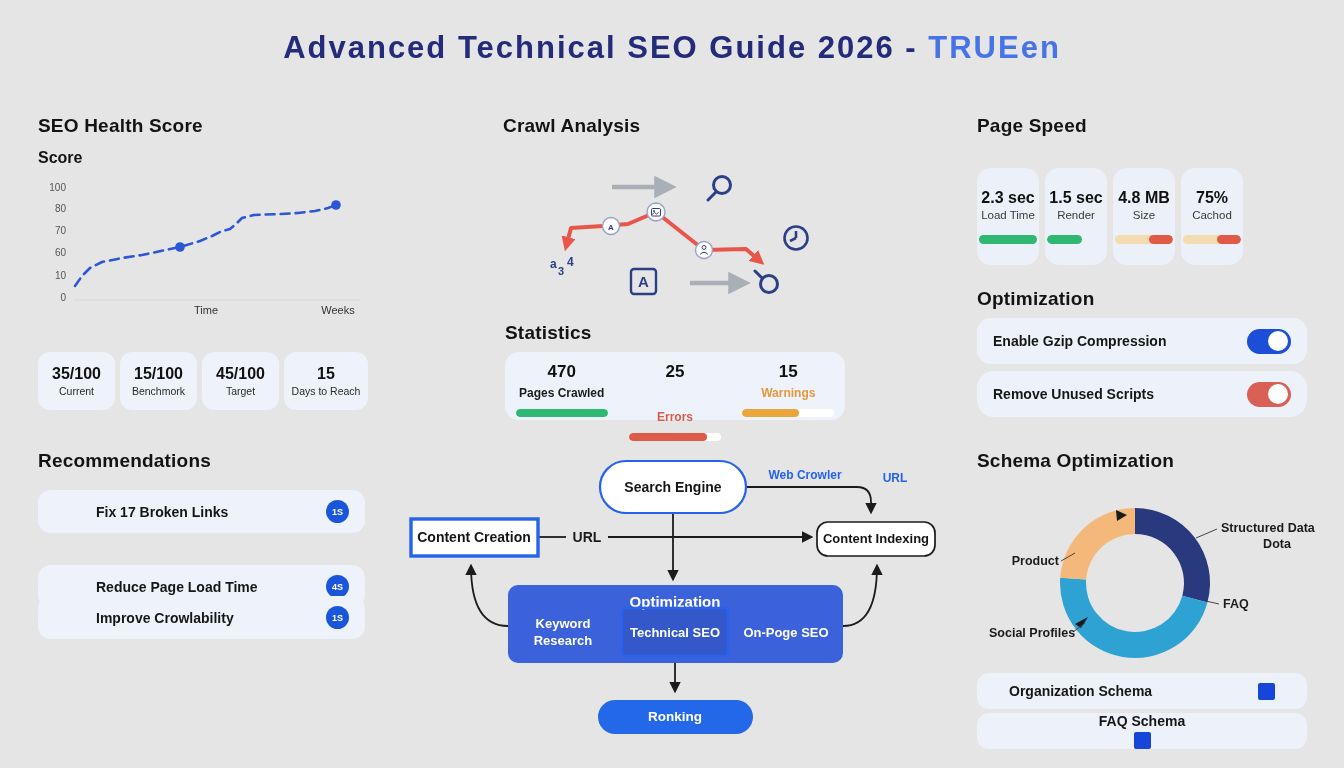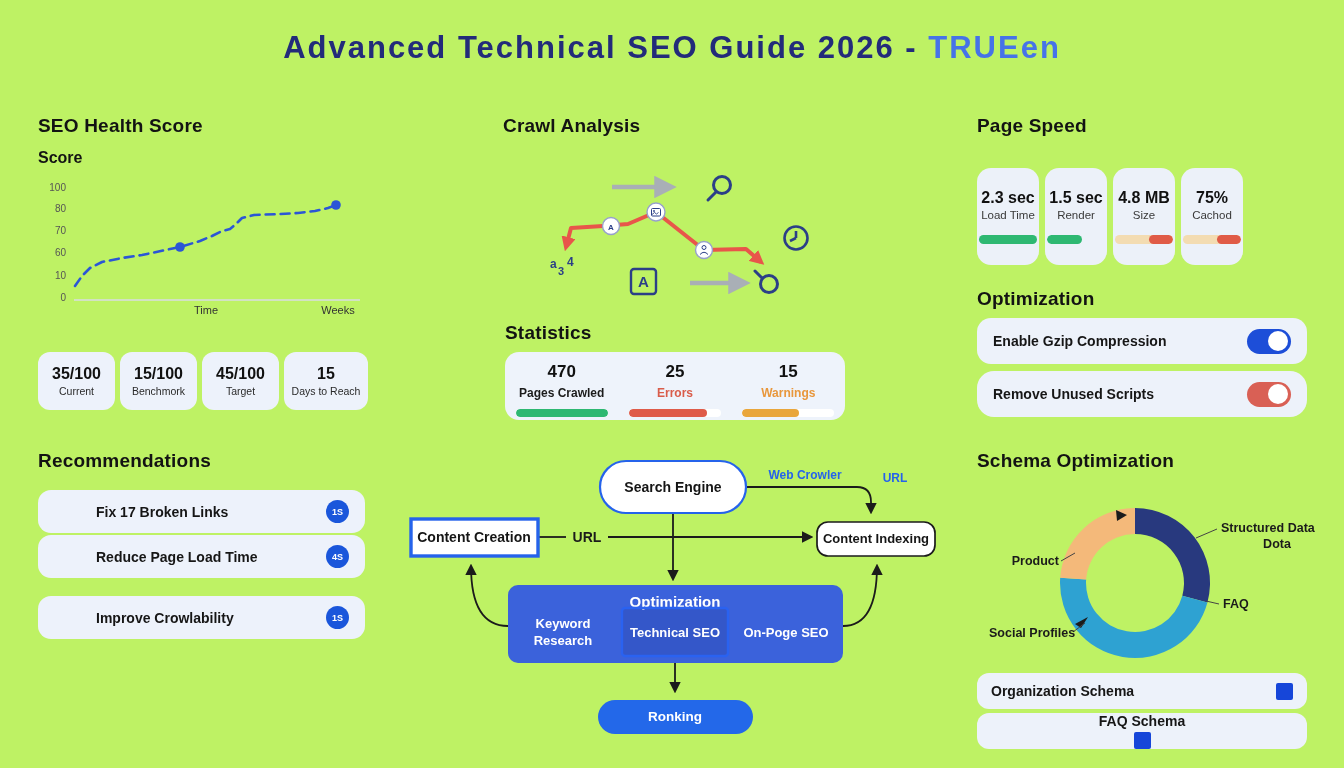--- a/index.html
+++ b/index.html
@@ -1,16 +1,16 @@
 <!DOCTYPE html>
 <html><head>
 <meta charset="utf-8">
 <style>
   html,body{margin:0;padding:0;background:#fff;}
-  #page{position:relative;width:1344px;height:768px;background:#bef264;overflow:hidden;
+  #page{position:relative;width:1344px;height:768px;background:#e5e5e5;overflow:hidden;
         font-family:"Liberation Sans",sans-serif;color:#131313;}
   .abs{position:absolute;}
   .page-title{top:30px;left:0;width:1344px;text-align:center;font-size:31px;font-weight:bold;
               letter-spacing:2px;color:#232B7A;}
   .page-title .brand{color:#4673E8;}
   h2.sec{font-size:19px;font-weight:bold;color:#131313;margin:0;letter-spacing:.2px;}
   h3.sub{font-size:16px;font-weight:bold;color:#131313;margin:0;}
   
   .stat-cards{top:352px;left:38px;display:flex;gap:5px;}
   .stat-card{background:#EDF2FB;border-radius:12px;height:58px;width:77px;display:flex;
@@ -37,21 +37,21 @@
            align-items:center;justify-content:center;gap:2px;}
   .ps-card .v{font-size:16px;font-weight:bold;color:#111;}
   .ps-card .l{font-size:11.5px;color:#3a3a3a;}
   .ps-card .bar{width:58px;height:9px;margin-top:12px;}
   .toggle-row{left:977px;width:330px;height:46px;background:#EDF2FA;border-radius:14px;display:flex;
               align-items:center;justify-content:space-between;padding:0 16px;box-sizing:border-box;}
   .toggle-row .lbl{font-size:14px;font-weight:bold;color:#161616;}
   .toggle{width:44px;height:25px;border-radius:13px;position:relative;cursor:pointer;}
   .knob{position:absolute;top:2.5px;left:21px;width:20px;height:20px;border-radius:50%;background:#fff;}
   .schema-row{left:977px;width:330px;height:36px;background:#EDF2FA;border-radius:12px;display:flex;
-              align-items:center;justify-content:space-between;padding:0 14px;box-sizing:border-box;}
+              align-items:center;justify-content:space-between;padding:0 32px;box-sizing:border-box;}
   .schema-row .lbl{font-size:14px;font-weight:bold;color:#161616;}
   .bluebox{width:17px;height:17px;border-radius:2px;background:#1646D9;cursor:pointer;}
   svg text{font-family:"Liberation Sans",sans-serif;}
 </style>
 </head>
 <body>
 
 <div id="page">
 
   <div class="abs page-title"><span>Advanced Technical SEO Guide 2026 - </span><span class="brand">TRUEen</span></div>
@@ -95,21 +95,21 @@
       <div class="v">15</div>
       <div class="l">Days to Reach</div>
     </div>
   </div>
 
   <h2 class="sec abs" style="top:450px;left:38px;">Recommendations</h2>
   <div class="abs rec-row" style="top:490px;">
     <span class="lbl">Fix 17 Broken Links</span>
     <span class="badge">1S</span>
   </div>
-  <div class="abs rec-row" style="top:535px;gap:43px;">
+  <div class="abs rec-row" style="top:565px;gap:43px;">
     <span class="lbl">Reduce Page Load Time</span>
     <span class="badge">4S</span>
   </div>
   <div class="abs rec-row" style="top:596px;">
     <span class="lbl">Improve Crowlability</span>
     <span class="badge">1S</span>
   </div>
 
   <h2 class="sec abs" style="top:115px;left:503px;">Crawl Analysis</h2>
 
@@ -168,21 +168,21 @@
   <div class="abs stats-card">
     <div class="stats-col">
       <div class="v">470</div>
       <div class="l" style="color: rgb(27, 27, 27);">Pages Crawled</div>
       <div class="bar" style="background: rgb(255, 255, 255);">
           <div class="bar-fill" style="width: 100%; background: rgb(46, 184, 114);"></div>
         </div>
     </div>
     <div class="stats-col">
       <div class="v">25</div>
-      <div class="l" style="color: rgb(217, 92, 74);">Errors</div>
+      <div class="l" style="color: rgb(217, 92, 74); margin-top: 24px;">Errors</div>
       <div class="bar" style="background: rgb(255, 255, 255);">
           <div class="bar-fill" style="width: 85%; background: rgb(223, 91, 73);"></div>
         </div>
     </div>
     <div class="stats-col">
       <div class="v">15</div>
       <div class="l" style="color: rgb(232, 151, 60);">Warnings</div>
       <div class="bar" style="background: rgb(255, 255, 255);">
           <div class="bar-fill" style="width: 62%; background: rgb(233, 166, 59);"></div>
         </div>

